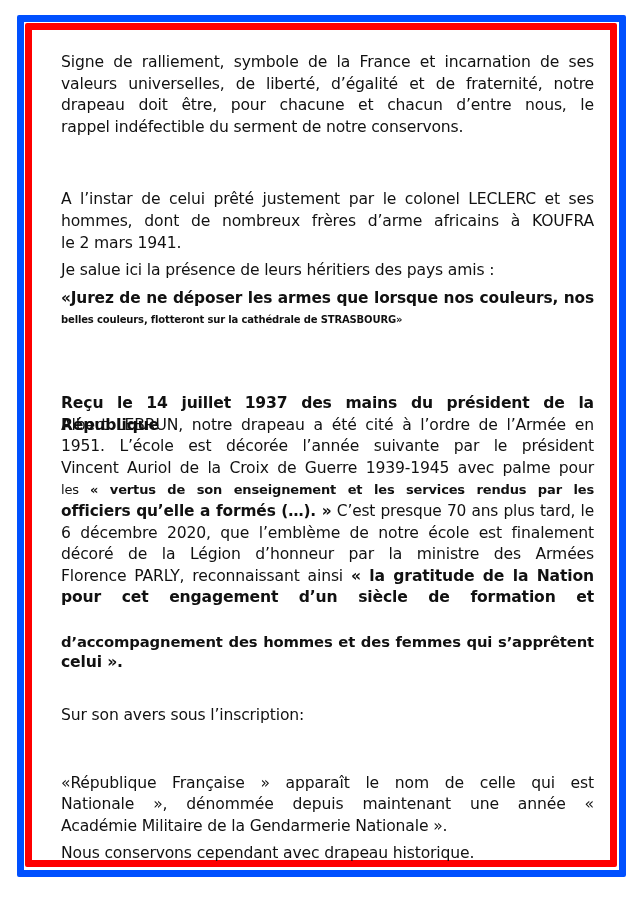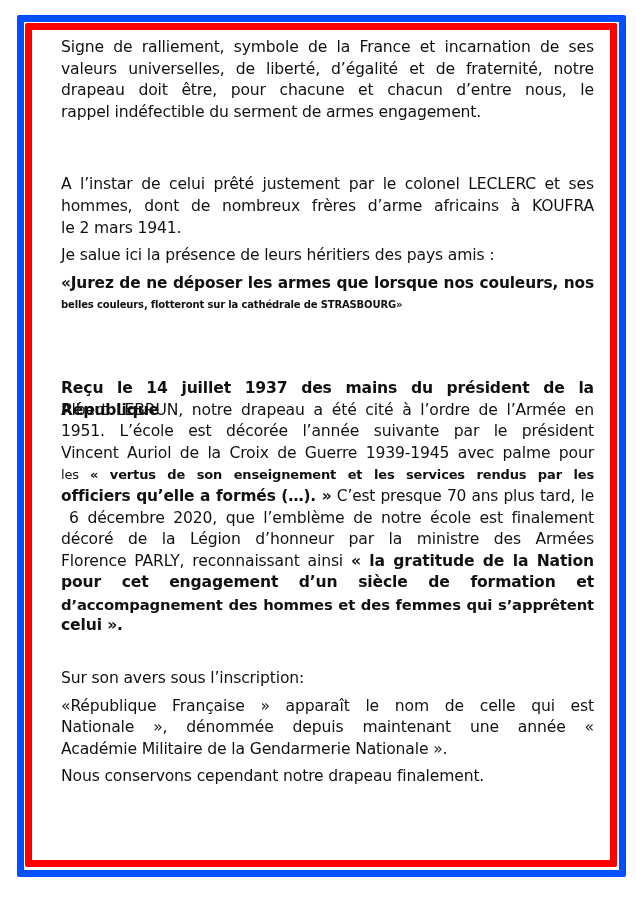--- a/index.html
+++ b/index.html
@@ -31,21 +31,21 @@
       top: 23px;
       width: 578px;   
       height: 830px;  
       border: 7px solid #ff0000;
       border-radius: 2px;
       box-sizing: content-box;
     }
     .content {
       position: absolute;
       left: 61px;
-      top: 37px;
+      top: 52px;
       width: 533px;
       font-size: 15.6px;
       line-height: 21.6px;
       letter-spacing: -0.15px;
     }
     .para { margin: 0; }
     .line {
       display: block;
       white-space: nowrap;
       text-align: justify;
@@ -65,21 +65,21 @@
 <body>
 
 <div class="frame-blue"></div>
 <div class="frame-red"></div>
 
 <div class="content">
   <div class="para">
       <span class="line" style="white-space: normal;"><span>Signe de ralliement, symbole de la France et incarnation de ses</span></span>
       <span class="line" style="white-space: normal;"><span>valeurs universelles, de liberté, d’égalité et de fraternité, notre</span></span>
       <span class="line" style="white-space: normal;"><span>drapeau doit être, pour chacune et chacun d’entre nous, le</span></span>
-      <span class="line last"><span>rappel indéfectible du serment de armes engagement.</span></span>
+      <span class="line last"><span>rappel indéfectible du serment de notre conservons.</span></span>
     </div>
   <div class="gap-blank"></div>
   <div class="para">
       <span class="line" style="white-space: normal; margin-top: 20px;"><span>A l’instar de celui prêté justement par le colonel LECLERC et ses</span></span>
       <span class="line" style="white-space: normal;"><span>hommes, dont de nombreux frères d’arme africains à KOUFRA</span></span>
       <span class="line last"><span>le 2 mars 1941.</span></span>
     </div>
   <div class="gap-small"></div>
   <div class="para">
       <span class="line last"><span>Je salue ici la présence de leurs héritiers des pays amis :</span></span>
@@ -91,34 +91,34 @@
     </div>
   <div class="gap-blank"></div>
   <div class="gap-blank"></div>
   <div class="para">
       <span class="line" style="white-space: normal; font-weight: bold;"><span>Reçu le 14 juillet 1937 des mains du président de la République</span></span>
       <span class="line" style="white-space: normal;"><span>Albert LEBRUN, notre drapeau a été cité à l’ordre de l’Armée en</span></span>
       <span class="line" style="white-space: normal;"><span>1951. L’école est décorée l’année suivante par le président</span></span>
       <span class="line" style="white-space: normal;"><span>Vincent Auriol de la Croix de Guerre 1939-1945 avec palme pour</span></span>
       <span class="line" style="white-space: normal; font-size: 13px;"><span>les </span><span class="b">« vertus de son enseignement et les services rendus par les</span></span>
       <span class="line" style="white-space: normal; font-size: 15.4px;"><span class="b">officiers qu’elle a formés (…). »</span><span> C’est presque 70 ans plus tard, le</span></span>
-      <span class="line" style="white-space: normal; margin-left: 8px;"><span>6 décembre 2020, que l’emblème de notre école est finalement</span></span>
+      <span class="line" style="white-space: normal;"><span>6 décembre 2020, que l’emblème de notre école est finalement</span></span>
       <span class="line" style="white-space: normal;"><span>décoré de la Légion d’honneur par la ministre des Armées</span></span>
       <span class="line" style="white-space: normal;"><span>Florence PARLY, reconnaissant ainsi </span><span class="b">« la gratitude de la Nation</span></span>
       <span class="line" style="white-space: normal;"><span class="b">pour cet engagement d’un siècle de formation et</span></span>
-      <span class="line" style="white-space: normal; font-size: 14.8px;"><span class="b">d’accompagnement des hommes et des femmes qui s’apprêtent</span></span>
+      <span class="line" style="white-space: normal; font-size: 14.8px; margin-top: 22px;"><span class="b">d’accompagnement des hommes et des femmes qui s’apprêtent</span></span>
       <span class="line last"><span class="b">celui ».</span></span>
     </div>
   <div class="gap-blank"></div>
   <div class="para">
       <span class="line last"><span>Sur son avers sous l’inscription:</span></span>
     </div>
   <div class="gap-small"></div>
   <div class="para">
-      <span class="line" style="white-space: normal;"><span>«République Française » apparaît le nom de celle qui est</span></span>
+      <span class="line" style="white-space: normal; margin-top: 40px;"><span>«République Française » apparaît le nom de celle qui est</span></span>
       <span class="line" style="white-space: normal;"><span>Nationale », dénommée depuis maintenant une année «</span></span>
       <span class="line last"><span>Académie Militaire de la Gendarmerie Nationale ».</span></span>
     </div>
   <div class="gap-small"></div>
   <div class="para">
-      <span class="line last"><span>Nous conservons cependant notre drapeau finalement.</span></span>
+      <span class="line last"><span>Nous conservons cependant avec drapeau historique.</span></span>
     </div>
 </div>
 
 </body></html>

